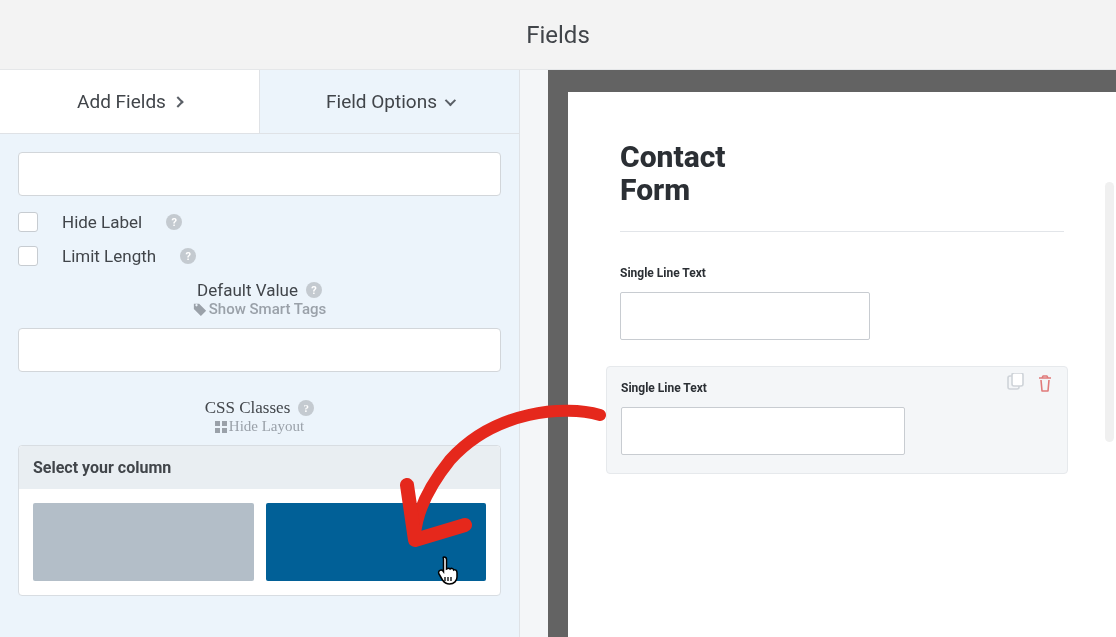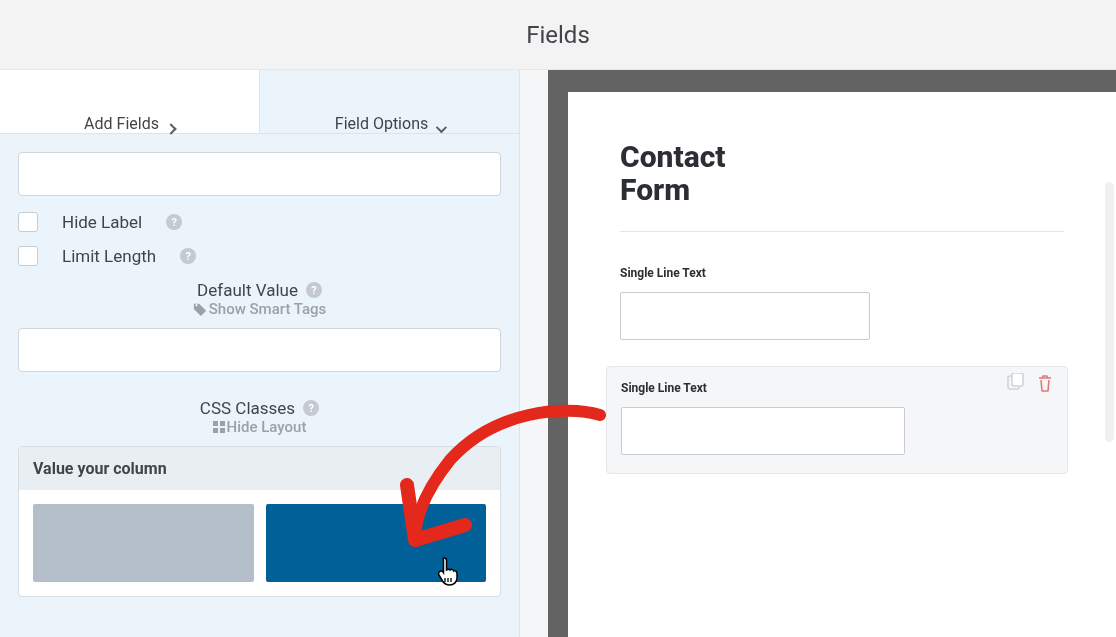--- a/index.html
+++ b/index.html
@@ -40,24 +40,24 @@
 
   .tabs {
     display: flex;
     border-bottom: 1px solid #dfe2e6;
     background: #ecf4fb;
     height: 64px;
   }
   .tab {
     flex: 1;
     display: flex;
-    align-items: flex-end;
+    align-items: center;
     justify-content: center;
     gap: 8px;
-    font-size: 16px;
+    font-size: 19px;
     color: #41454a;
     cursor: pointer;
   }
   .tab-addfields {
     background: #ffffff;
     border-right: 1px solid #dfe2e6;
   }
   .tab-fieldoptions {
     background: #ecf4fb;
   }
@@ -318,38 +318,38 @@
         </span>
         <span class="side-link">
           <svg class="tag-icon" viewBox="0 0 16 16">
               <path fill="#9aa1a9" d="M1 2h6l8 8-6 6-8-8V2zm3 3a1.3 1.3 0 1 0 0-2.6 1.3 1.3 0 0 0 0 2.6z"></path>
             </svg>
           <span>Show Smart Tags</span>
         </span>
       </div>
       <div class="text-input"></div>
 
-      <div class="option-label-row" style="margin-top:26px;">
+      <div class="option-label-row" style="margin-top:26px;font-family:Liberation Serif, serif;">
         <span class="option-label">
           <span>CSS Classes</span>
           <span class="help-icon">?</span>
         </span>
         <span class="side-link">
           <svg class="grid-icon" viewBox="0 0 12 12">
             <rect x="0" y="0" width="5" height="5" fill="#9aa1a9"></rect>
               <rect x="7" y="0" width="5" height="5" fill="#9aa1a9"></rect>
             <rect x="0" y="7" width="5" height="5" fill="#9aa1a9"></rect>
               <rect x="7" y="7" width="5" height="5" fill="#9aa1a9"></rect>
           </svg>
           <span>Hide Layout</span>
         </span>
       </div>
 
       <div class="column-select">
-        <div class="column-select-header">Value your column</div>
+        <div class="column-select-header">Select your column</div>
         <div class="column-select-body">
           <div class="col-option col-left"></div>
           <div class="col-option col-right">
             <svg class="cursor-pointer" viewBox="0 0 30 34">
               <path d="M8 4c1.5 0 2.5 1 2.5 2.5V16l1-.5c.8-.4 2-.3 2.6.6.5-.6 1.5-.9 2.4-.5.6.3 1 .8 1.1 1.4.6-.4 1.6-.4 2.3.1 1 .7 1.1 1.7 1.1 2.9v4c0 3.6-2.8 7-7.5 7-3.3 0-5.3-1.5-7-4L3 21c-.8-1.3-.4-3 1-3.7 1-.5 2.1-.3 2.8.5l.7.9V6.5C7.5 5 6.5 4 8 4z" fill="#fff" stroke="#000" stroke-width="1.5"></path>
               <path d="M9 24v4M12 24v4M15 24v4" stroke="#000" stroke-width="1.3"></path>
             </svg>
           </div>
         </div>
       </div>

